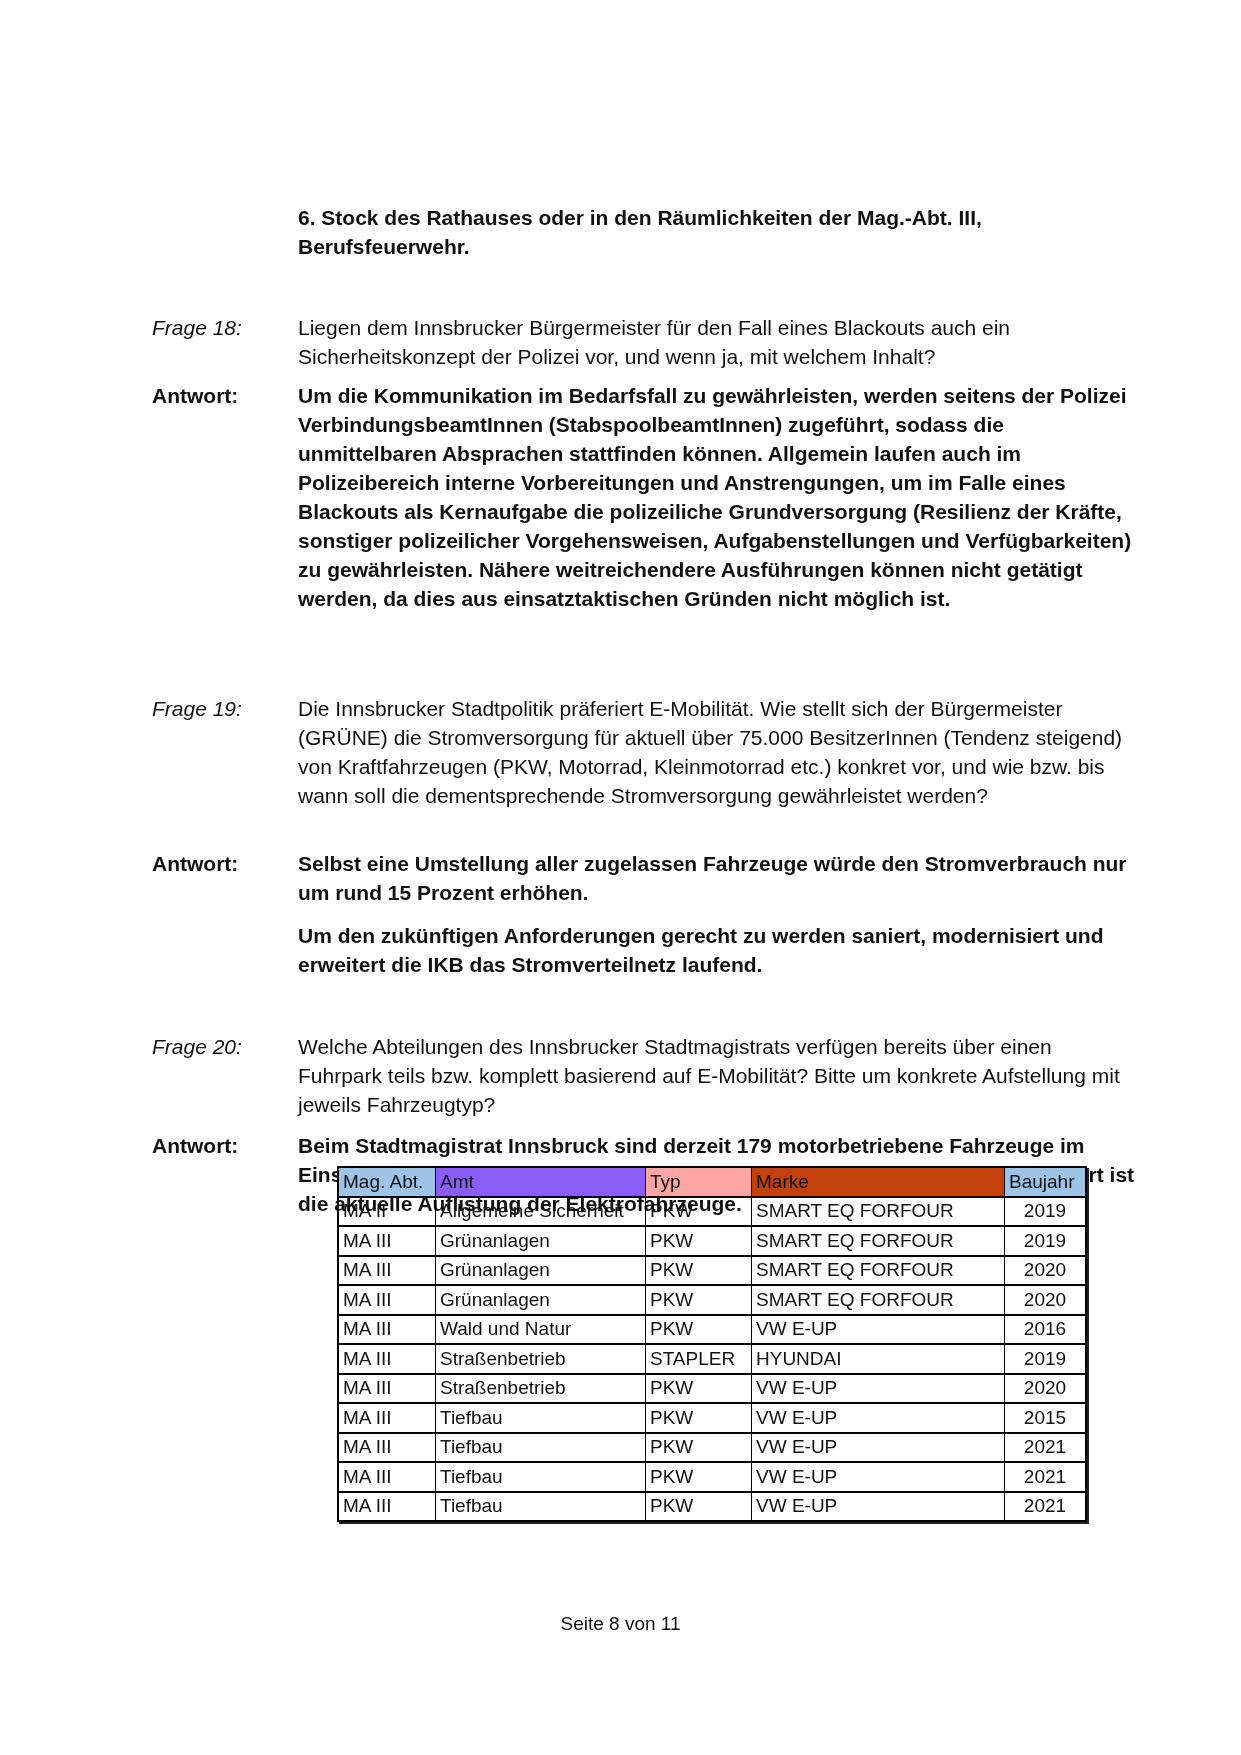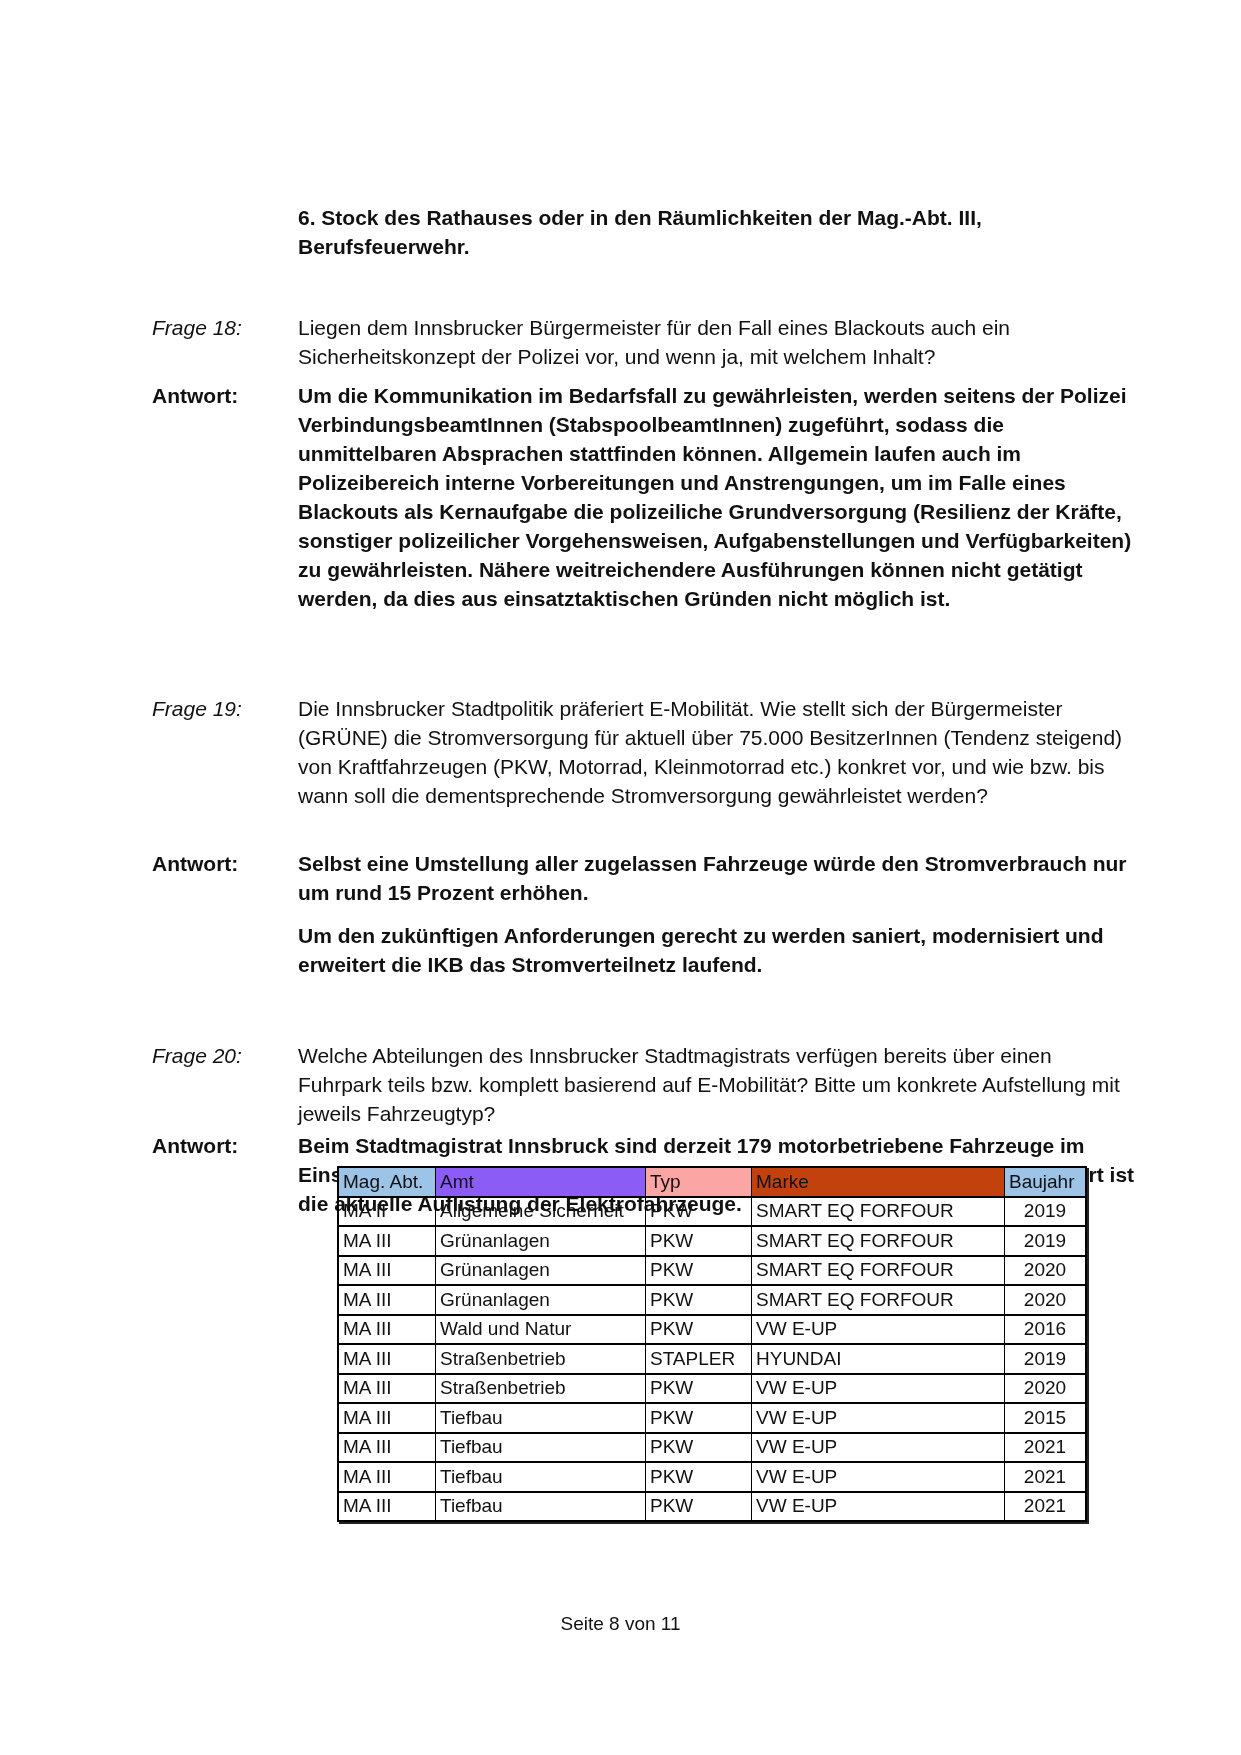--- a/index.html
+++ b/index.html
@@ -76,21 +76,21 @@
   <div class="block" style="top:849px;">
     <div class="row">
       <div class="lbl a">Antwort:</div>
       <div class="txt a">
         <p>Selbst eine Umstellung aller zugelassen Fahrzeuge würde den Stromverbrauch nur um rund 15 Prozent erhöhen.</p>
         <p>Um den zukünftigen Anforderungen gerecht zu werden saniert, modernisiert und erweitert die IKB das Stromverteilnetz laufend.</p>
       </div>
     </div>
   </div>
 
-  <div class="block" style="top:1032px;margin-top:9px;">
+  <div class="block" style="top:1032px;">
     <div class="row">
       <div class="lbl q">Frage 20:</div>
       <div class="txt q">Welche Abteilungen des Innsbrucker Stadtmagistrats verfügen bereits über einen Fuhrpark teils bzw. komplett basierend auf E-Mobilität? Bitte um konkrete Aufstellung mit jeweils Fahrzeugtyp?</div>
     </div>
   </div>
   <div class="block" style="top:1131px;">
     <div class="row">
       <div class="lbl a">Antwort:</div>
       <div class="txt a">
         <p>Beim Stadtmagistrat Innsbruck sind derzeit 179 motorbetriebene Fahrzeuge im Einsatz. Davon haben 11 Fahrzeuge (= 6%) einen Elektroantrieb. Unten angeführt ist die aktuelle Auflistung der Elektrofahrzeuge.</p>

